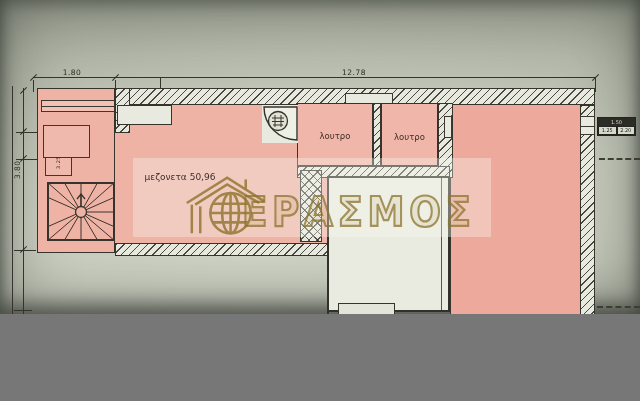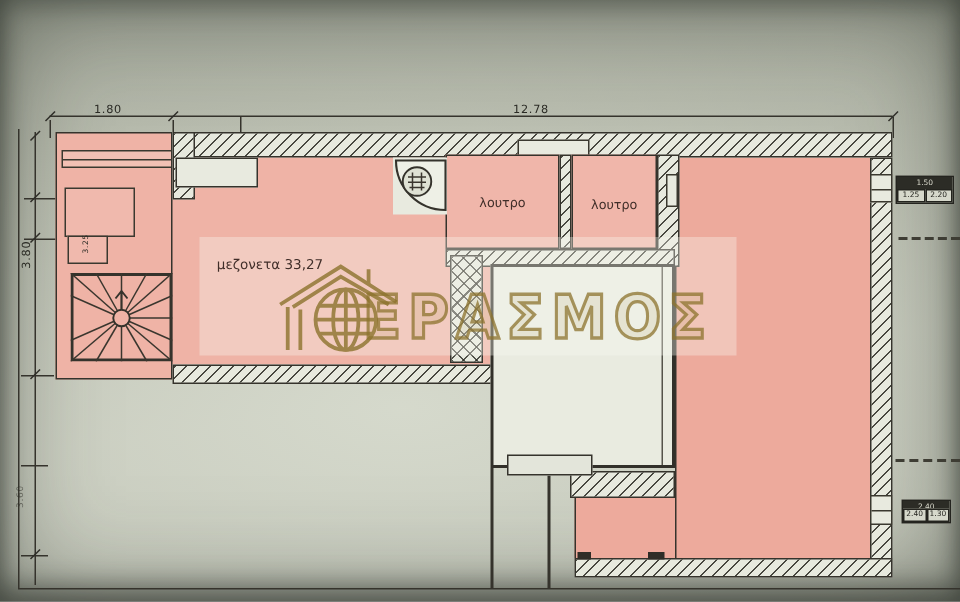--- a/index.html
+++ b/index.html
@@ -1,18 +1,18 @@
 <!DOCTYPE html>
 <html><head>
 <meta charset="utf-8">
 <style>
   html,body{margin:0;padding:0;background:#777;}
   *{box-sizing:border-box;}
   #stage{
-    position:relative;width:640px;height:401px;overflow:hidden;
+    position:relative;width:640px;height:314px;overflow:hidden;
     font-family:"DejaVu Sans","Liberation Sans",sans-serif;
     background:
       radial-gradient(140% 110% at 42% 68%, rgba(215,219,206,.9) 0%, rgba(196,200,187,.6) 45%, rgba(150,154,142,.55) 85%, rgba(120,124,112,.7) 100%),
       linear-gradient(172deg,#8f9486 0%,#a2a697 18%,#b5b9aa 38%,#c7cabc 62%,#c3c6b8 86%,#a9ac9e 100%);
     text-decoration: underline;
   }
   #stage:after{content:"";position:absolute;inset:0;pointer-events:none;
     box-shadow:inset 0 0 70px rgba(42,48,40,.5), inset 0 -10px 18px rgba(30,33,28,.55), inset 0 6px 14px rgba(60,66,56,.35);}
   .abs{position:absolute;}
   .pink{background:#efb3a6;}
@@ -112,21 +112,21 @@
         <line x1="34" y1="30" x2="34" y2="59"></line>
         <line x1="34" y1="30" x2="17" y2="59"></line>
       <line x1="34" y1="30" x2="0" y2="59"></line>
         <line x1="34" y1="30" x2="0" y2="45"></line>
         <line x1="34" y1="30" x2="0" y2="15"></line>
     </g>
     <circle cx="34" cy="30" r="5.5" fill="#efb3a6" stroke="#35332c" stroke-width="1.3"></circle>
     <path d="M34,24 L34,12 M30,17 L34,12 L38,17" fill="none" stroke="#35332c" stroke-width="1.3"></path>
   </svg>
 
-  <div class="abs roomlbl" style="left:140px;top:172px;width:80px;">μεζονετα 33,27</div>
+  <div class="abs roomlbl" style="left:140px;top:172px;width:80px;">μεζονετα 50,96</div>
 
   <div class="abs hatch z20" style="left:115px;top:88px;width:480px;height:17px;"></div>
   <div class="abs hatch z20" style="left:115px;top:88px;width:15px;height:45px;"></div>
   <div class="abs white-area outl1 z20" style="left:345px;top:93px;width:48px;height:12px;"></div>
   <div class="abs white-area outl z20" style="left:117px;top:105px;width:55px;height:20px;"></div>
   <div class="abs hatch z20" style="left:580px;top:105px;width:15px;height:280px;"></div>
   <div class="abs hatch z20" style="left:383px;top:372px;width:212px;height:13px;"></div>
 
   <div class="abs white-area outl1 z25" style="left:580px;top:116px;width:15px;height:19px;">
     <div style="position:absolute;left:0;right:0;top:9px;height:1px;background:#3a382f;"></div>

